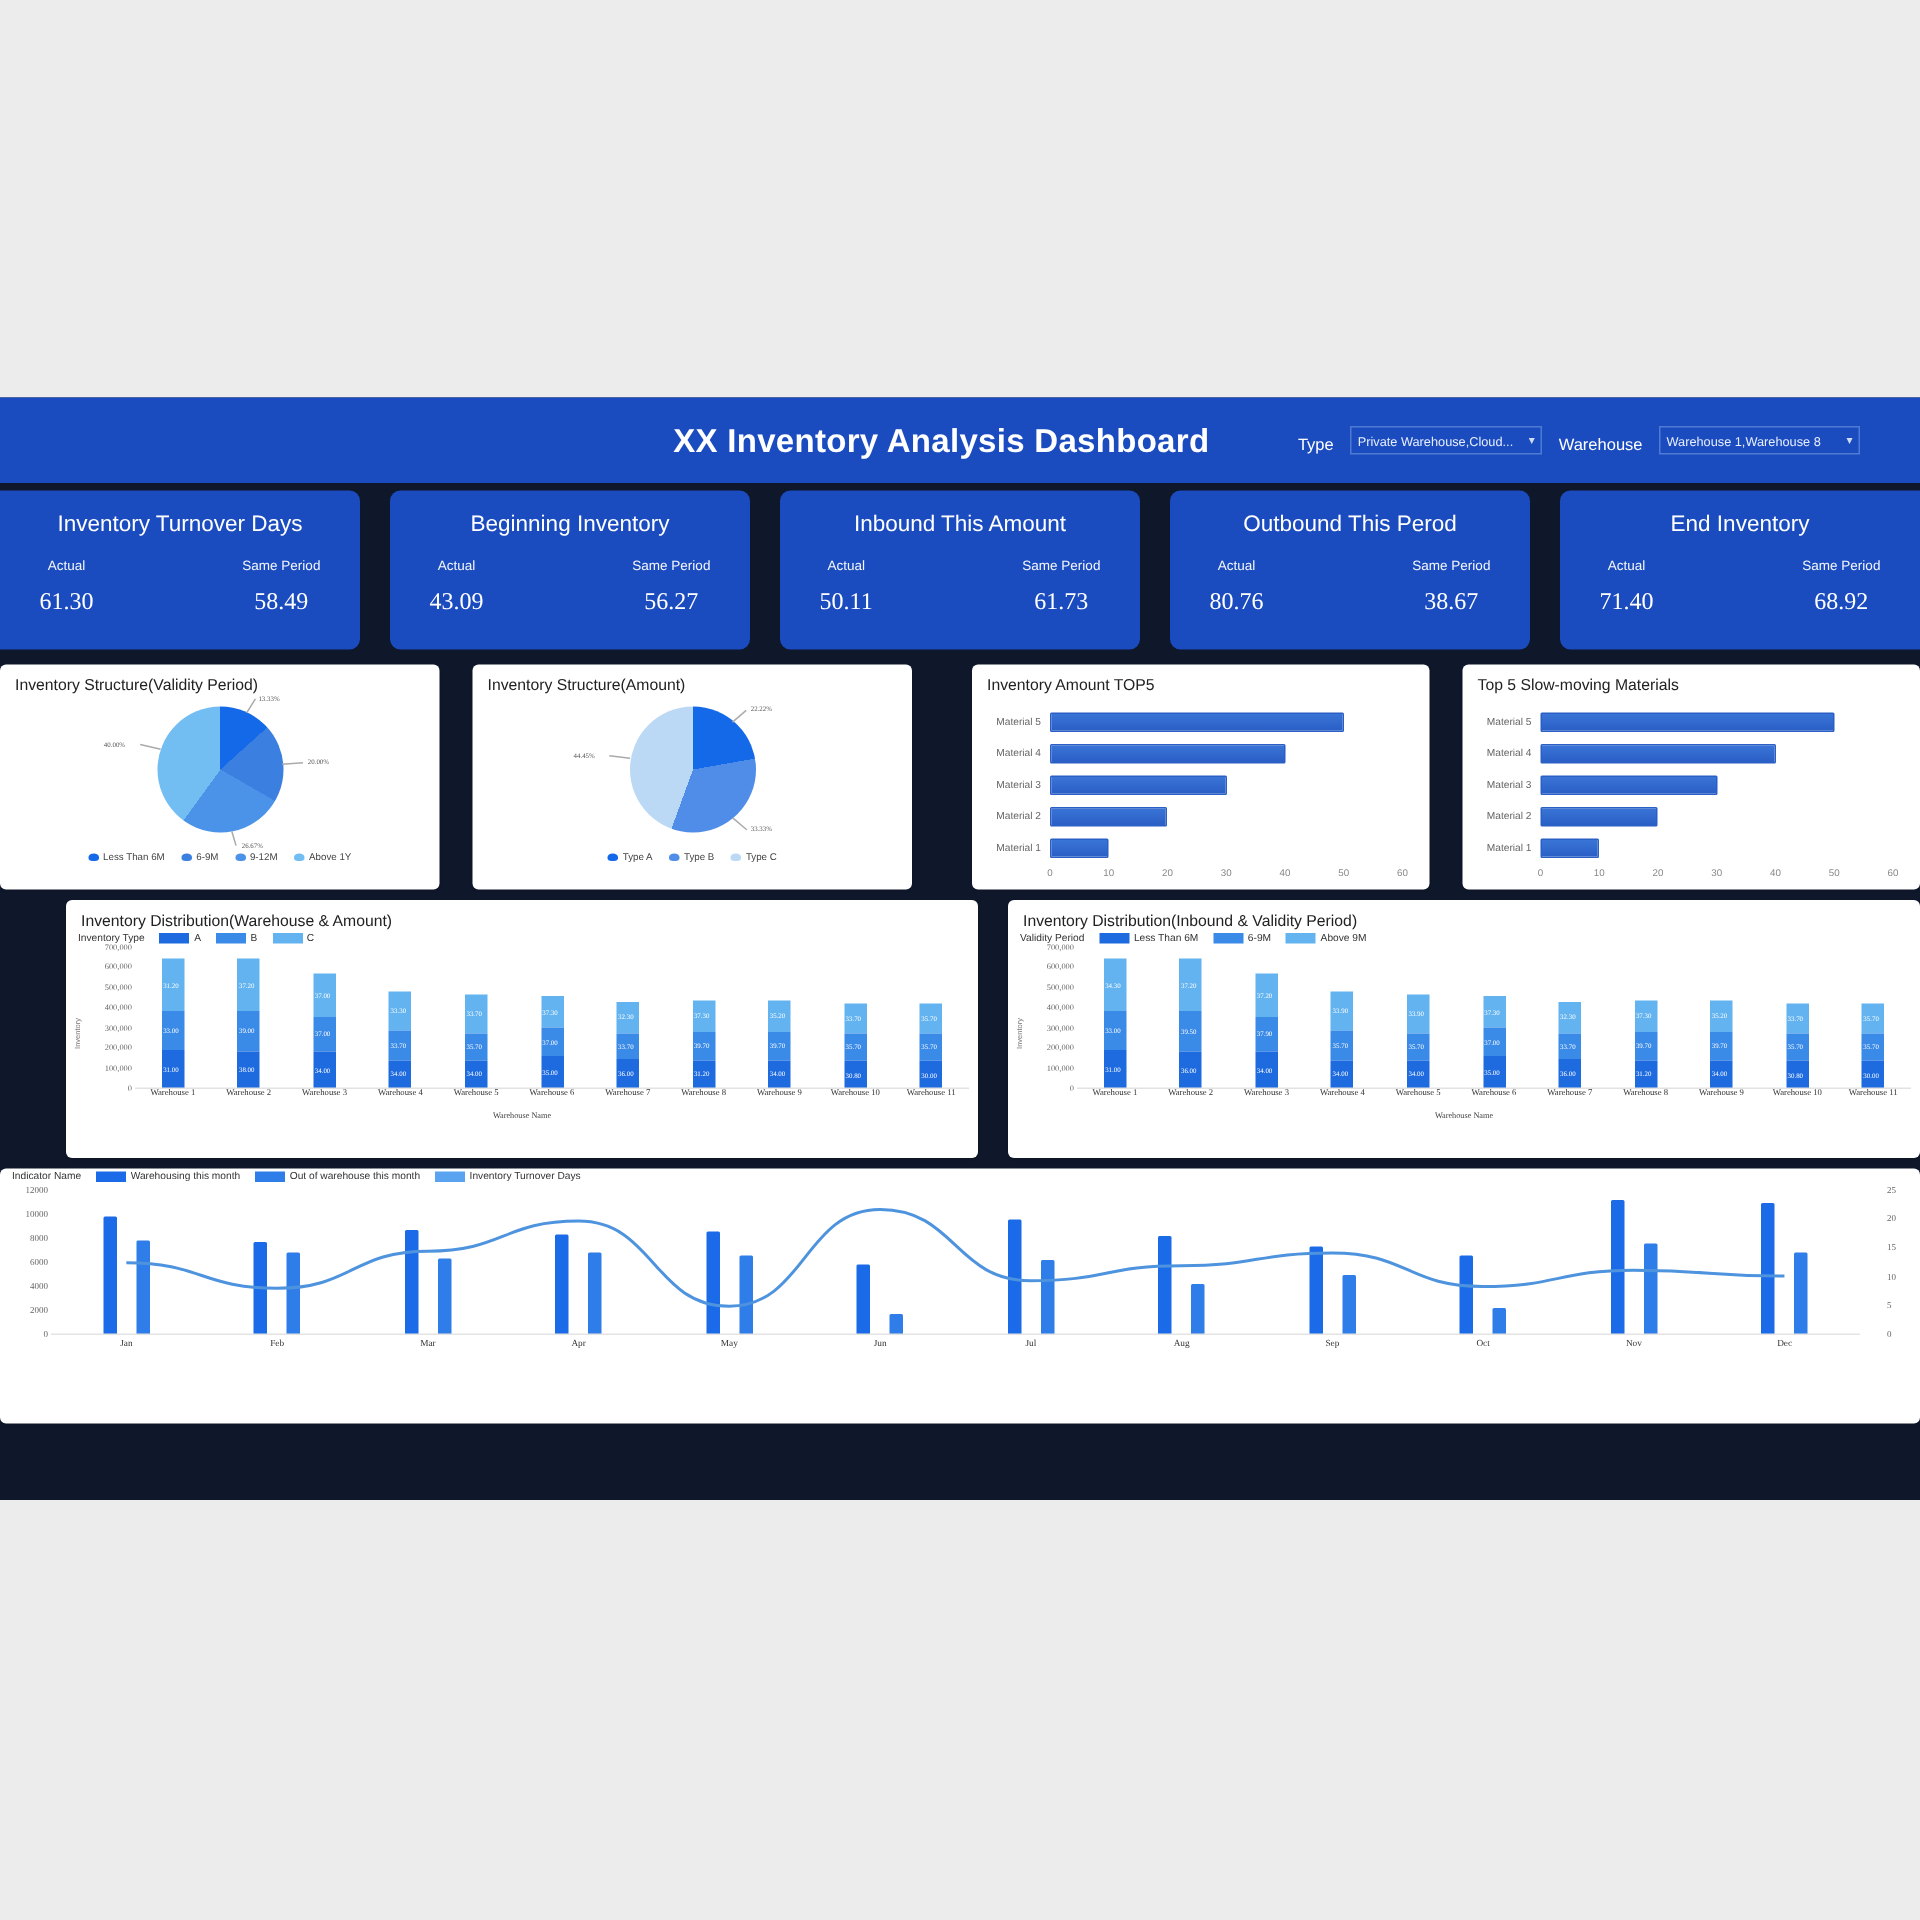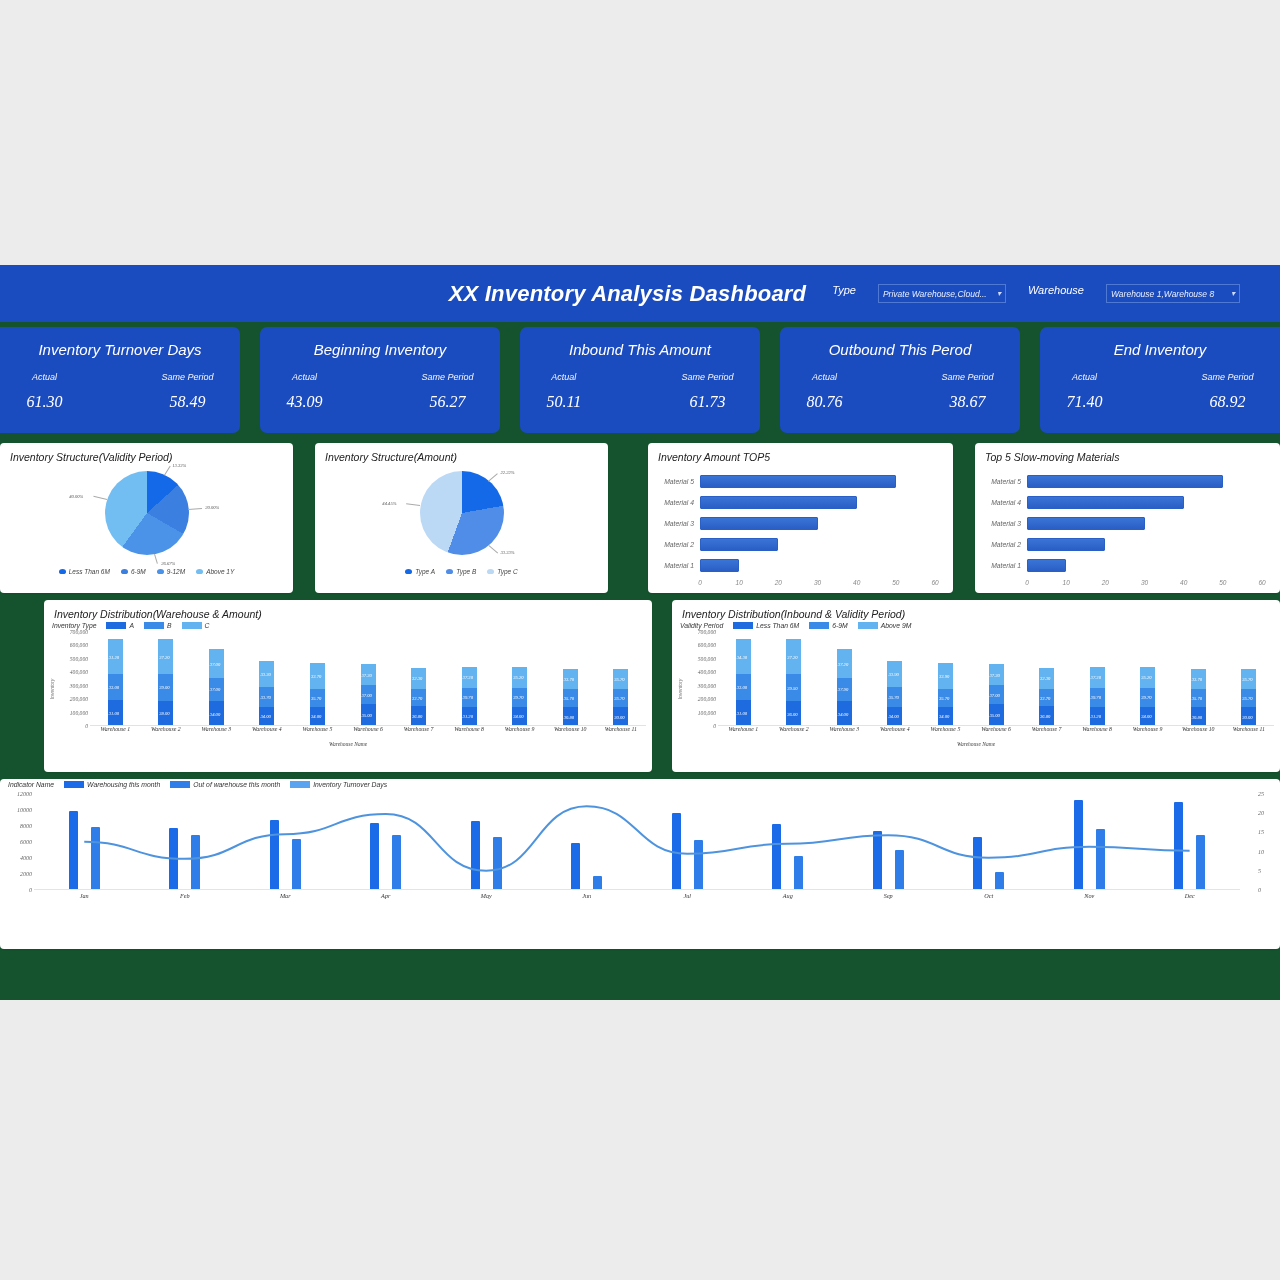--- a/index.html
+++ b/index.html
@@ -3,34 +3,34 @@
 <meta charset="utf-8">
 <style>
   * { box-sizing: border-box; margin: 0; padding: 0; }
   html, body { width: 1280px; height: 1280px; }
   body {
     background: #ececec;
     font-family: "Liberation Sans", sans-serif;
     position: relative;
     overflow: hidden;
   }
-  #dash { position: absolute; left: 0; top: 265px; width: 1280px; height: 735px; background: #14532d; font-style: italic; }
+  #dash { position: absolute; left: 0; top: 265px; width: 1280px; height: 735px; background: #0f172a; }
 
   
   .header {
     height: 57px; background: #1B4CBF; display: flex; align-items: center;
     position: relative;
   }
   .header-title {
     position: absolute; left: 0; right: 0; text-align: center;
     color: #ffffff; font-size: 22px; font-weight: bold; letter-spacing: .2px;
     padding-left: 0; top: 16px;
     width: 1255px;
   }
-  .hdr-controls { margin-left: auto; display: flex; align-items: flex-start; gap: 22px; padding-right: 40px; z-index: 2; }
+  .hdr-controls { margin-left: auto; display: flex; align-items: flex-end; gap: 11px; padding-right: 40px; z-index: 2; }
   .hdr-label { color: #fff; font-size: 11px; }
   .hdr-select {
     border: 1px solid #4f7ad4; background: #1B4CBF; color: #e8eefc;
     font-size: 8.5px; height: 19px; width: 128px; display: flex; align-items: center;
     padding: 0 4px; justify-content: space-between;
   }
   .hdr-select.wide { width: 134px; }
   .caret { font-size: 8px; color: #cfdcf7; }
 
   

